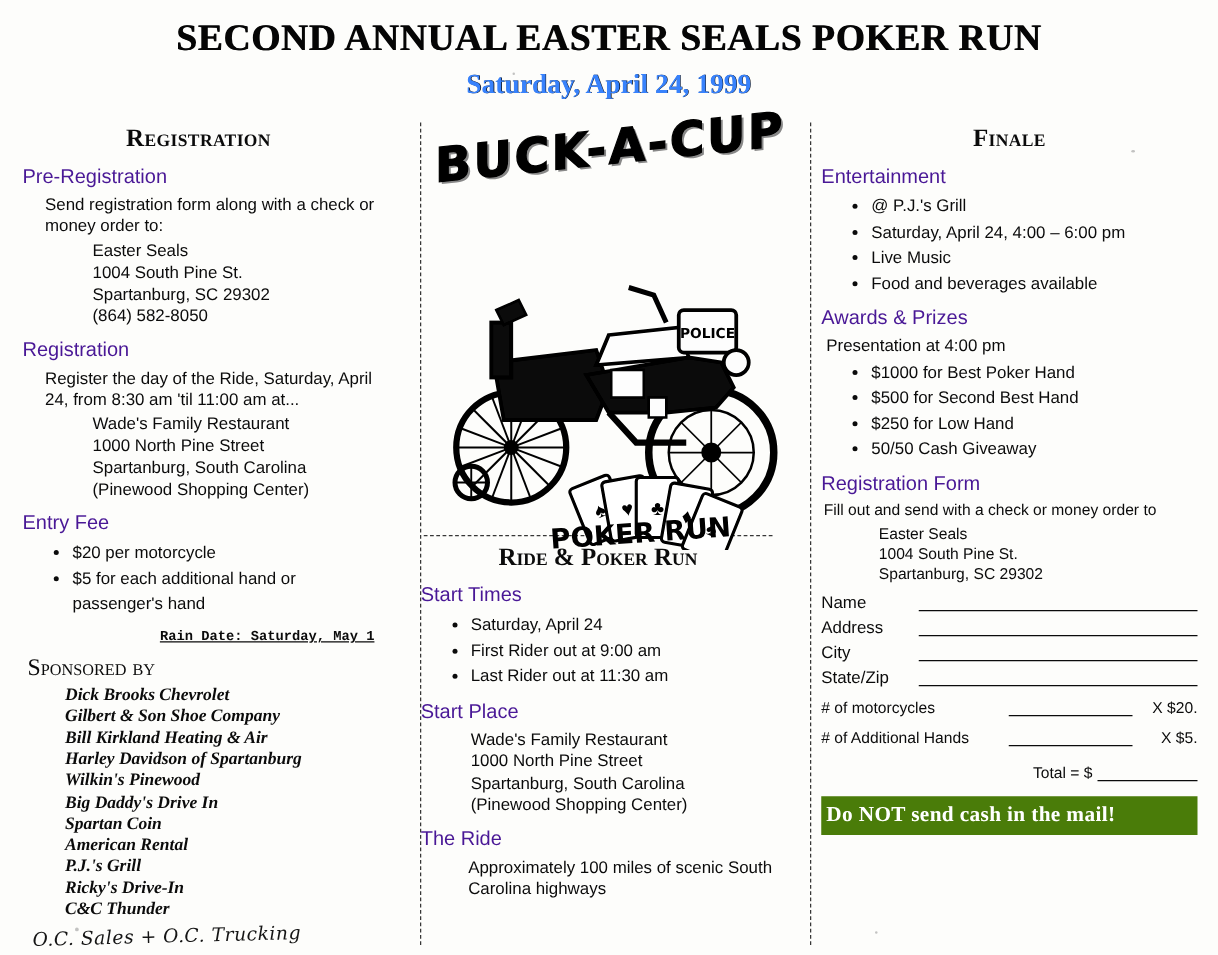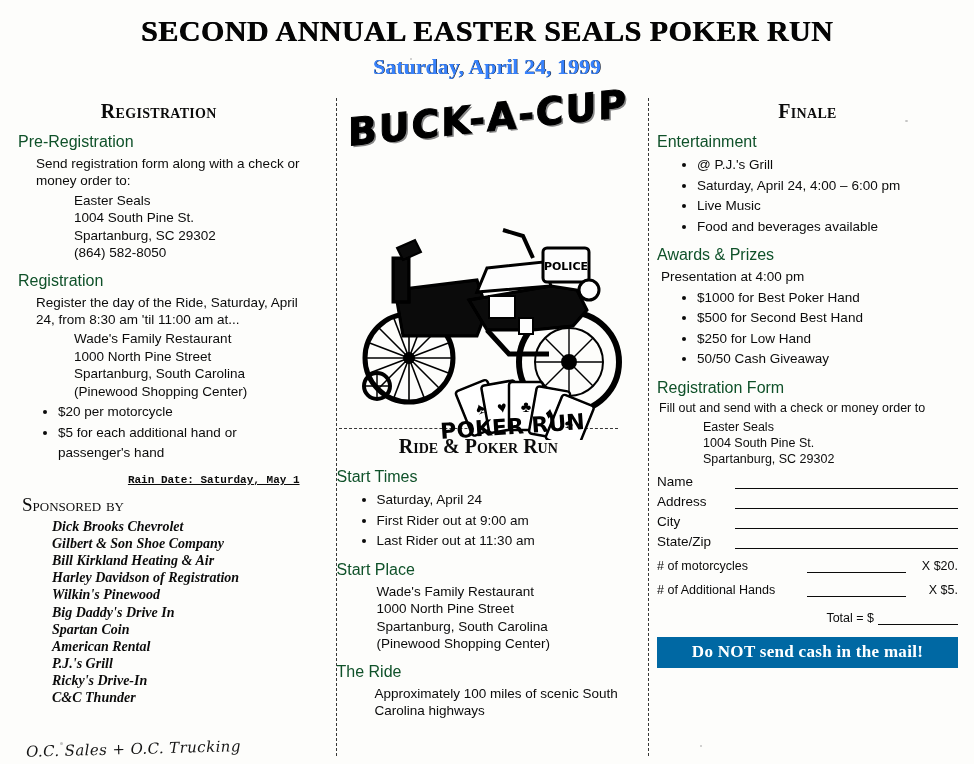--- a/index.html
+++ b/index.html
@@ -66,21 +66,21 @@
     text-align:center;
     margin:2px 0 8px 0;
     letter-spacing:.3px;
     font-variant:small-caps;
   }
   h3.sub{
     font-family:"Liberation Sans", sans-serif;
     font-weight:normal;
     font-size:16px;
     margin:10px 0 4px 0;
-    color:#14532d;
+    color:#4c1d95;
   }
   p.txt{
     font-size:13.5px;
     line-height:1.28;
     margin:2px 0 2px 18px;
   }
   p.txt.ind{margin-left:38px;}
   ul.bul{
     margin:2px 0 2px 22px;
     padding-left:18px;
@@ -170,25 +170,25 @@
   .calc-line{flex:1;border-bottom:1px solid #111;height:13px;margin-right:6px;}
   .calc-mult{width:46px;flex:none;text-align:right;}
   .total-row{
     display:flex;justify-content:flex-end;align-items:flex-end;
     font-size:12.5px;margin-top:14px;
   }
   .total-lab{margin-right:4px;}
   .total-line{width:80px;border-bottom:1px solid #111;height:13px;}
   .nocash{
     margin-top:12px;
-    background:#0369a1;color:#fff;
+    background:#4d7c0f;color:#fff;
     font-family:"Liberation Serif", serif;
     font-weight:bold;
     font-size:17px;
-    text-align:center;
+    text-align:left;
     padding:5px 4px 6px 4px;
     letter-spacing:.3px;
   }
   .right-addr{
     margin-left:46px;font-size:12.5px;line-height:1.3;
   }
   .small-note{font-size:12.5px;margin:0 0 4px 2px;}
 
   
   .speck{position:absolute;background:#9a9a9a;border-radius:50%;opacity:.6;}
@@ -219,33 +219,34 @@
 
       <h3 class="sub">Registration</h3>
       <p class="txt">Register the day of the Ride, Saturday, April 24, from 8:30 am 'til 11:00 am at...</p>
       <div class="addr">
         <div>Wade's Family Restaurant</div>
         <div>1000 North Pine Street</div>
         <div>Spartanburg, South Carolina</div>
         <div>(Pinewood Shopping Center)</div>
       </div>
 
+      <h3 class="sub">Entry Fee</h3>
       <ul class="bul">
         <li>$20 per motorcycle</li>
         <li>$5 for each additional hand or passenger's hand</li>
       </ul>
 
       <div class="raindate">Rain Date: Saturday, May 1</div>
 
       <div class="sponsor-title">Sponsored by</div>
       <ul class="sponsors">
         <li>Dick Brooks Chevrolet</li>
         <li>Gilbert &amp; Son Shoe Company</li>
         <li>Bill Kirkland Heating &amp; Air</li>
-        <li>Harley Davidson of Registration</li>
+        <li>Harley Davidson of Spartanburg</li>
         <li>Wilkin's Pinewood</li>
         <li>Big Daddy's Drive In</li>
         <li>Spartan Coin</li>
         <li>American Rental</li>
         <li>P.J.'s Grill</li>
         <li>Ricky's Drive-In</li>
         <li>C&amp;C Thunder</li>
       </ul>
     </div>
 

